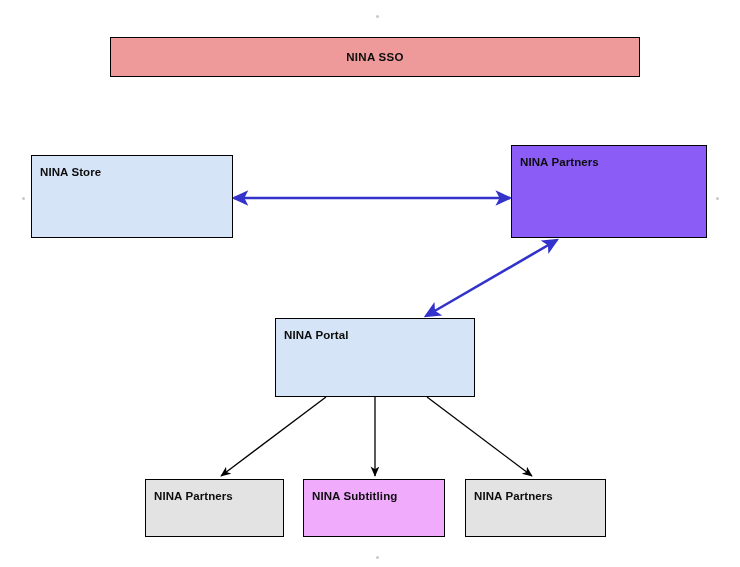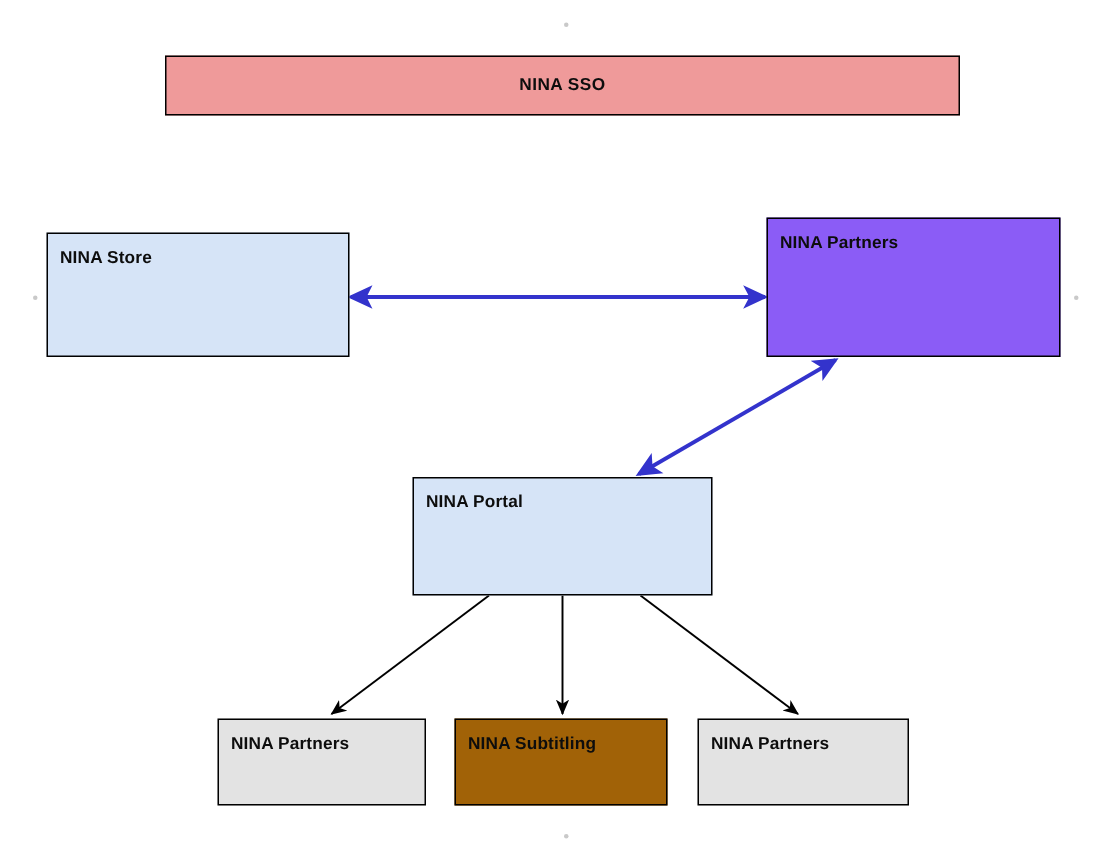--- a/index.html
+++ b/index.html
@@ -104,21 +104,21 @@
   </div>
 
   <div class="node" style="left: 275px; top: 318px; width: 200px; height: 79px; background: rgb(214, 228, 247); border-color: rgb(0, 0, 0);">
     <span class="node-label">NINA Portal</span>
   </div>
 
   <div class="node" style="left: 145px; top: 479px; width: 139px; height: 58px; background: rgb(227, 227, 227); border-color: rgb(0, 0, 0);">
     <span class="node-label">NINA Partners</span>
   </div>
 
-  <div class="node" style="left: 303px; top: 479px; width: 142px; height: 58px; background: #a16207; border-color: rgb(0, 0, 0);">
+  <div class="node" style="left: 303px; top: 479px; width: 142px; height: 58px; background: #f0abfc; border-color: rgb(0, 0, 0);">
     <span class="node-label">NINA Subtitling</span>
   </div>
 
   <div class="node" style="left: 465px; top: 479px; width: 141px; height: 58px; background: rgb(227, 227, 227); border-color: rgb(0, 0, 0);">
     <span class="node-label">NINA Partners</span>
   </div>
 
   <div class="dot" style="left: 376px; top: 15px; background: rgb(201, 201, 201);"></div>
   <div class="dot" style="left: 376px; top: 556px; background: rgb(201, 201, 201);"></div>
   <div class="dot" style="left: 22px; top: 197px; background: rgb(201, 201, 201);"></div>

